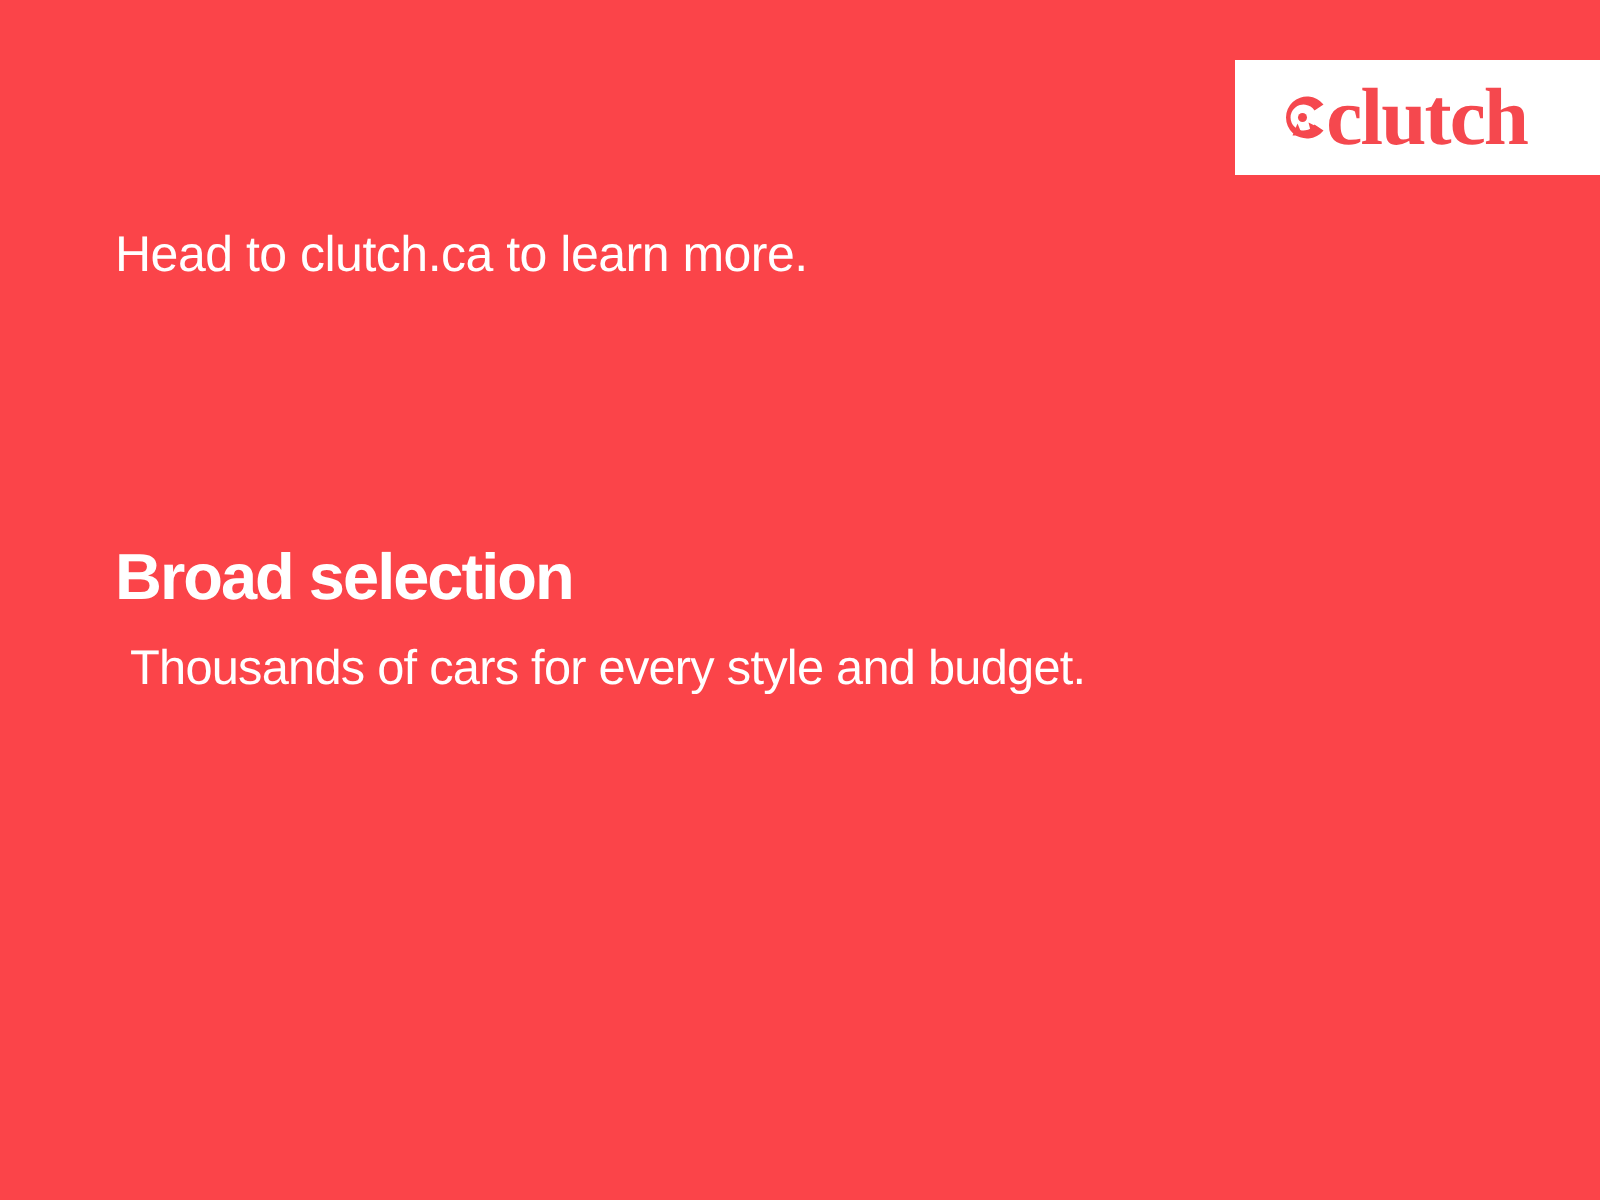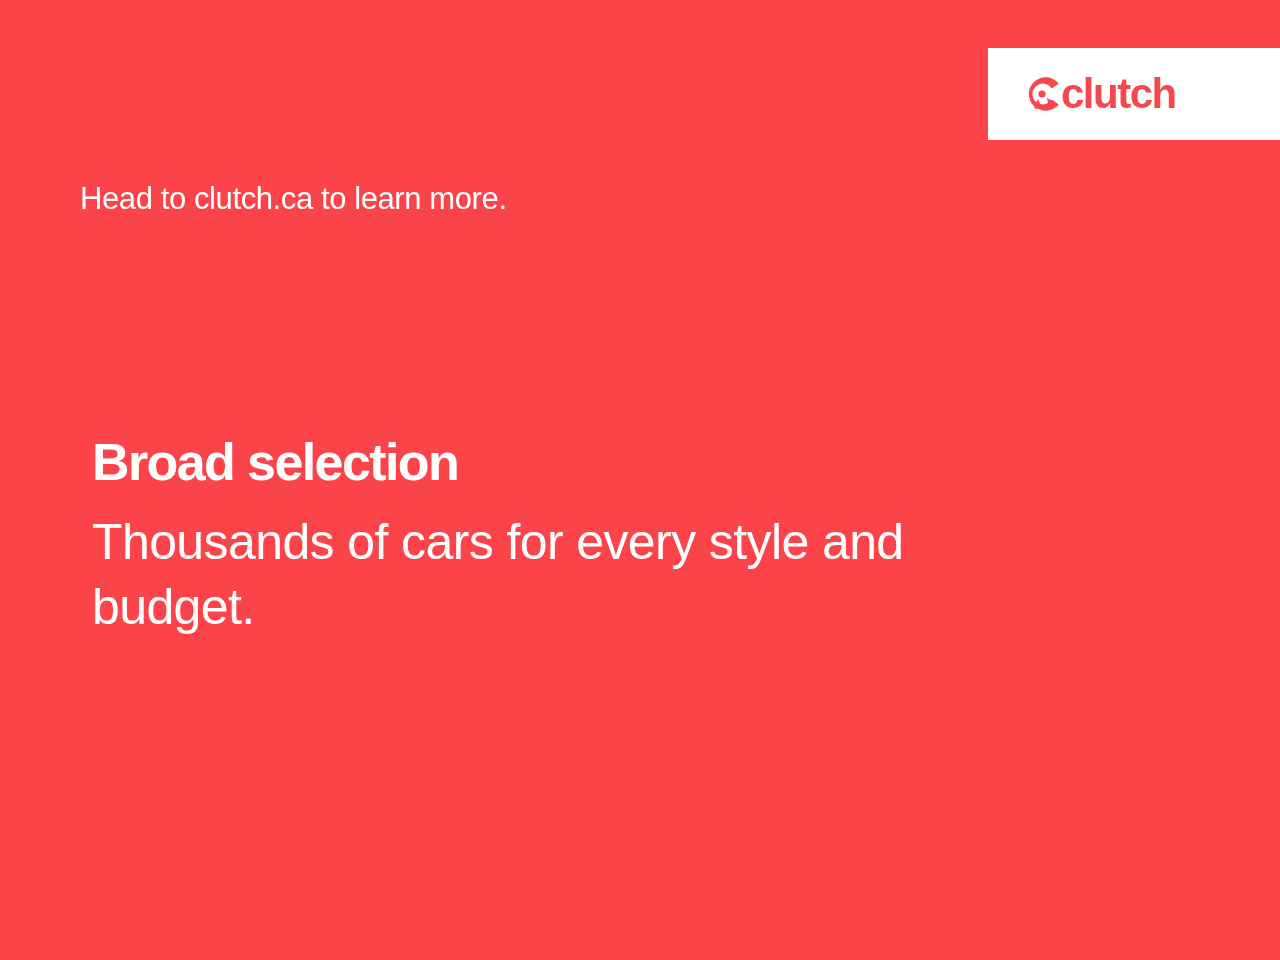--- a/index.html
+++ b/index.html
@@ -40,36 +40,36 @@
     align-items: center;
   }
   .logo-mark {
     width: 40px;
     height: 40px;
     display: block;
     margin-right: 1px;
     flex: 0 0 auto;
   }
   .logo-word {
-    font-family: Liberation Sans, sans-serif;
+    font-family: Liberation Serif, serif;
     font-weight: bold;
-    font-size: 42px;
+    font-size: 65px;
     letter-spacing: -1.5px;
     color: #f5484e;
     line-height: 1;
     margin-left: -2px;
     white-space: nowrap;
   }
 
   
   .eyebrow {
     position: absolute;
-    left: 80px;
+    left: 92px;
     top: 181px;
-    font-size: 31px;
+    font-size: 40px;
     font-weight: normal;
     color: #ffffff;
     letter-spacing: -0.4px;
     line-height: 1.15;
     white-space: nowrap;
   }
 
   
   .copy {
     position: absolute;
@@ -80,26 +80,26 @@
   .headline {
     font-size: 52px;
     font-weight: bold;
     color: #ffffff;
     letter-spacing: -1.6px;
     line-height: 1.0;
     margin: 0 0 22px 0;
     white-space: nowrap;
   }
   .subhead {
-    font-size: 50px;
+    font-size: 39px;
     font-weight: normal;
     color: #ffffff;
     letter-spacing: -0.6px;
     line-height: 1.3;
-    margin: 0;
+    margin: 12px;
     max-width: 930px;
   }
 </style>
 </head>
 <body>
 
 <div class="slide">
 
   <div class="logo-plate">
     <div class="logo-lockup">

